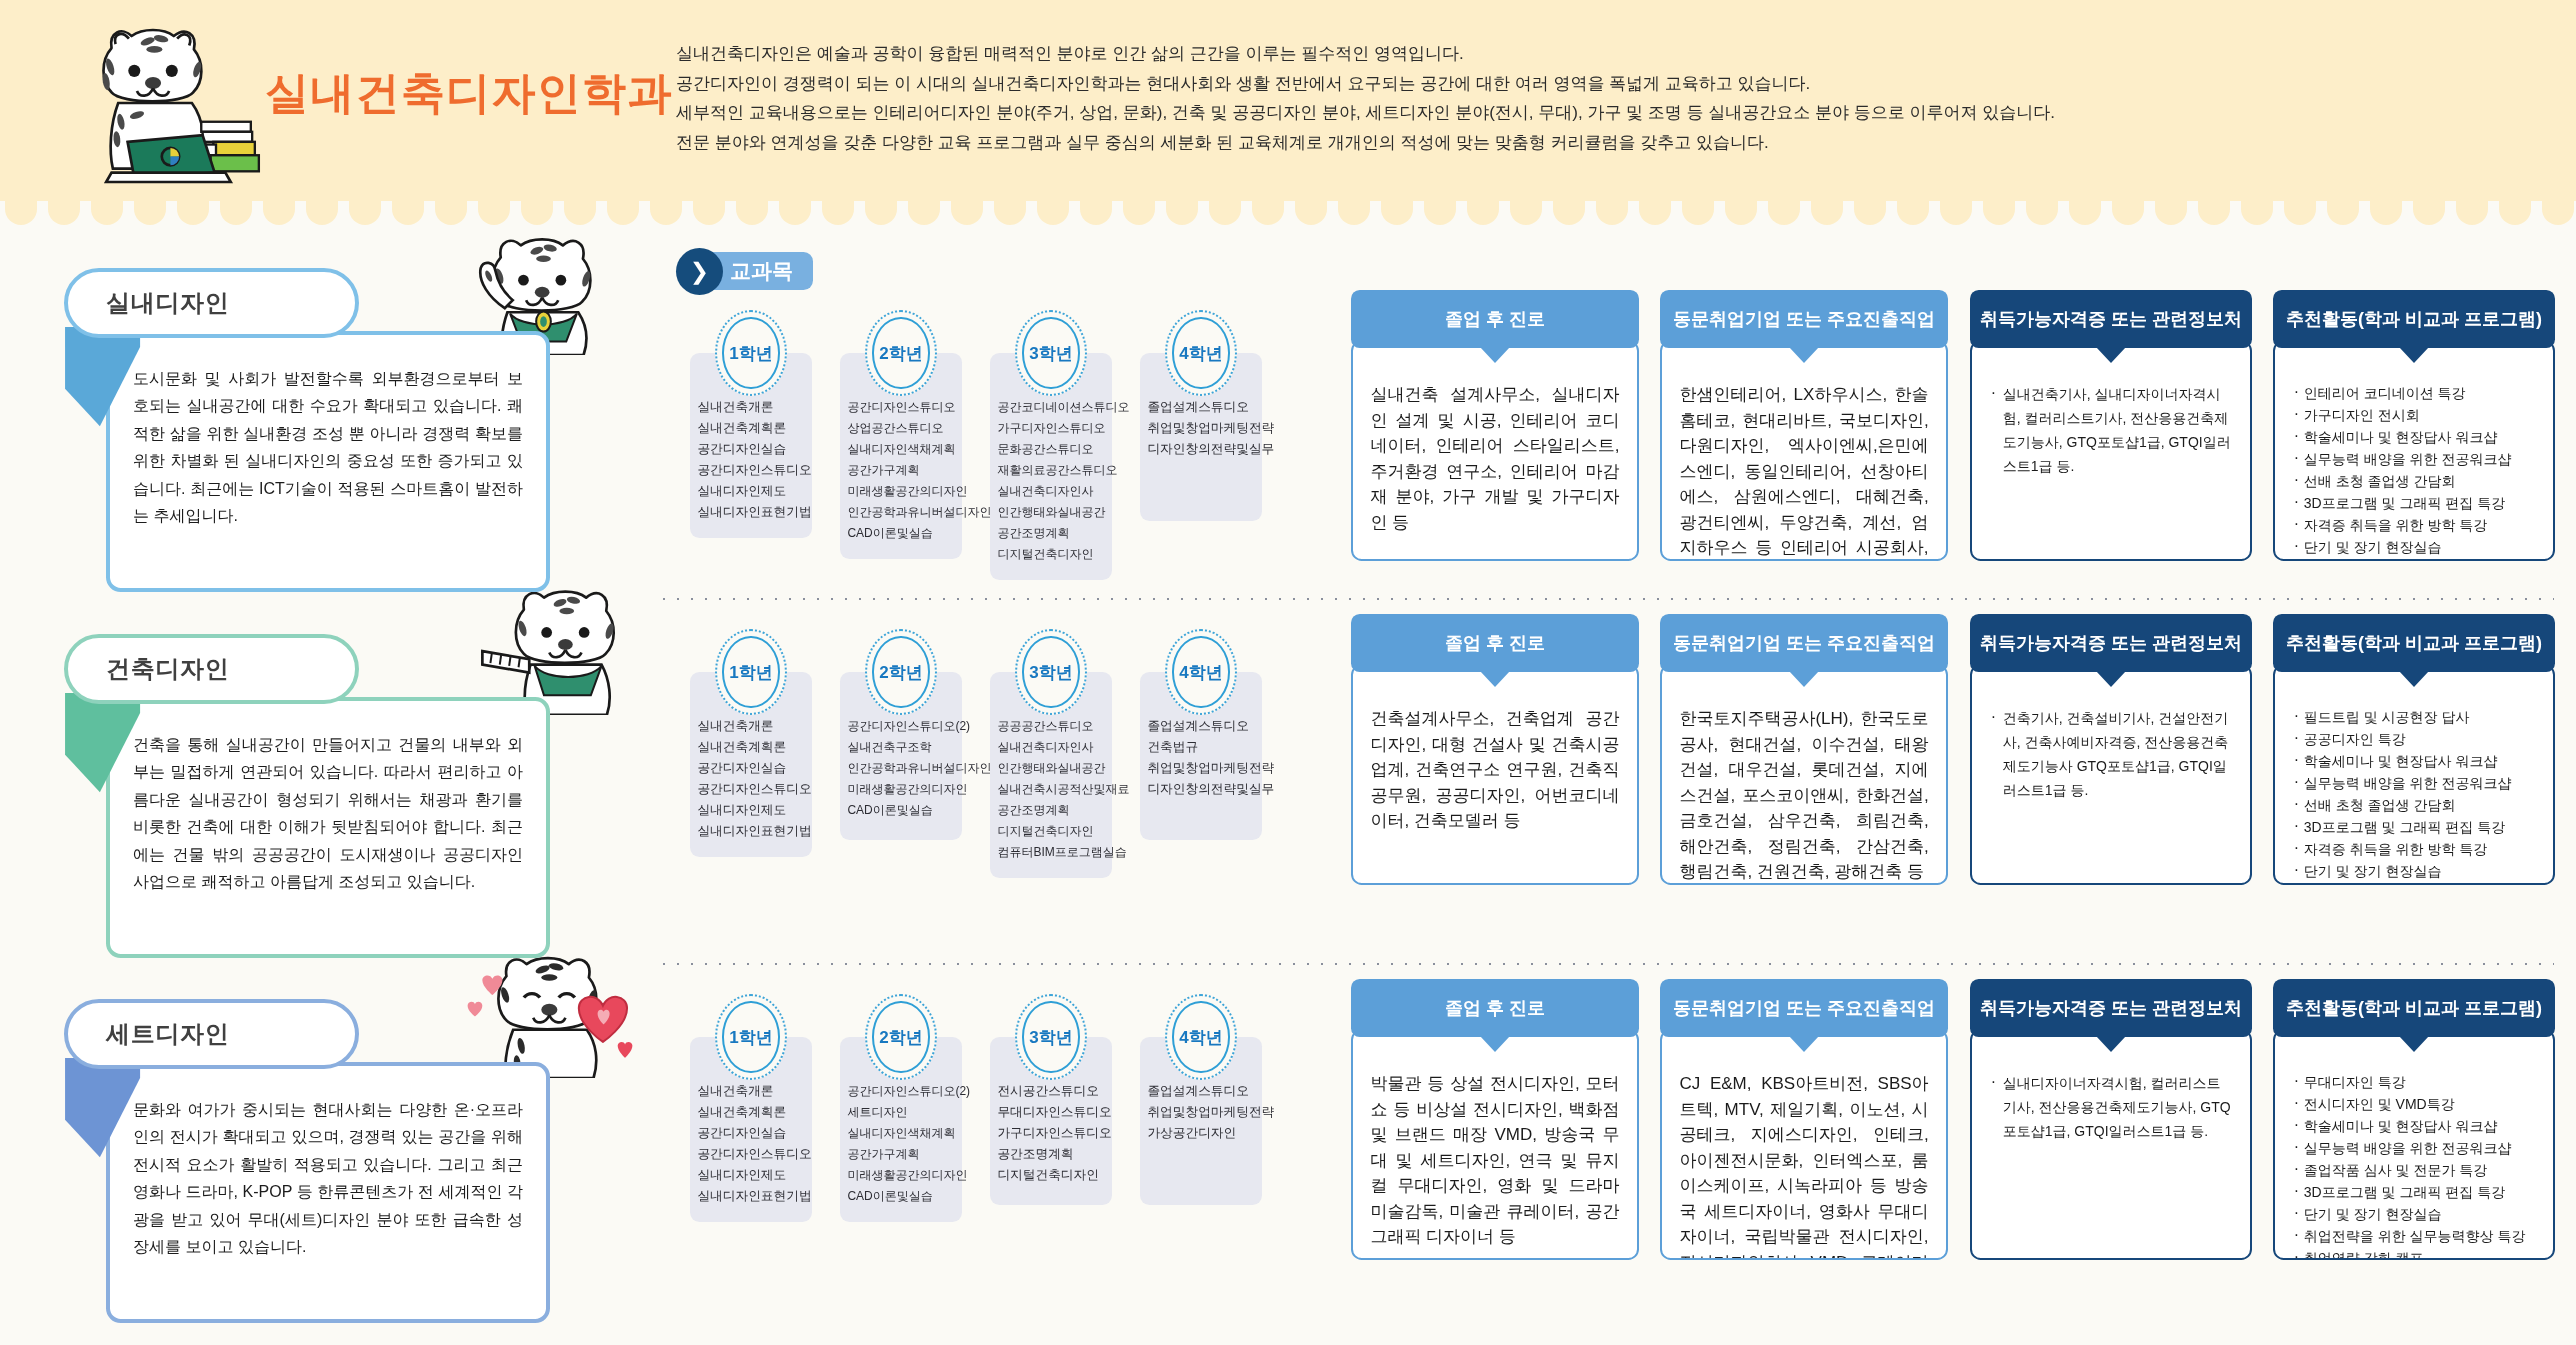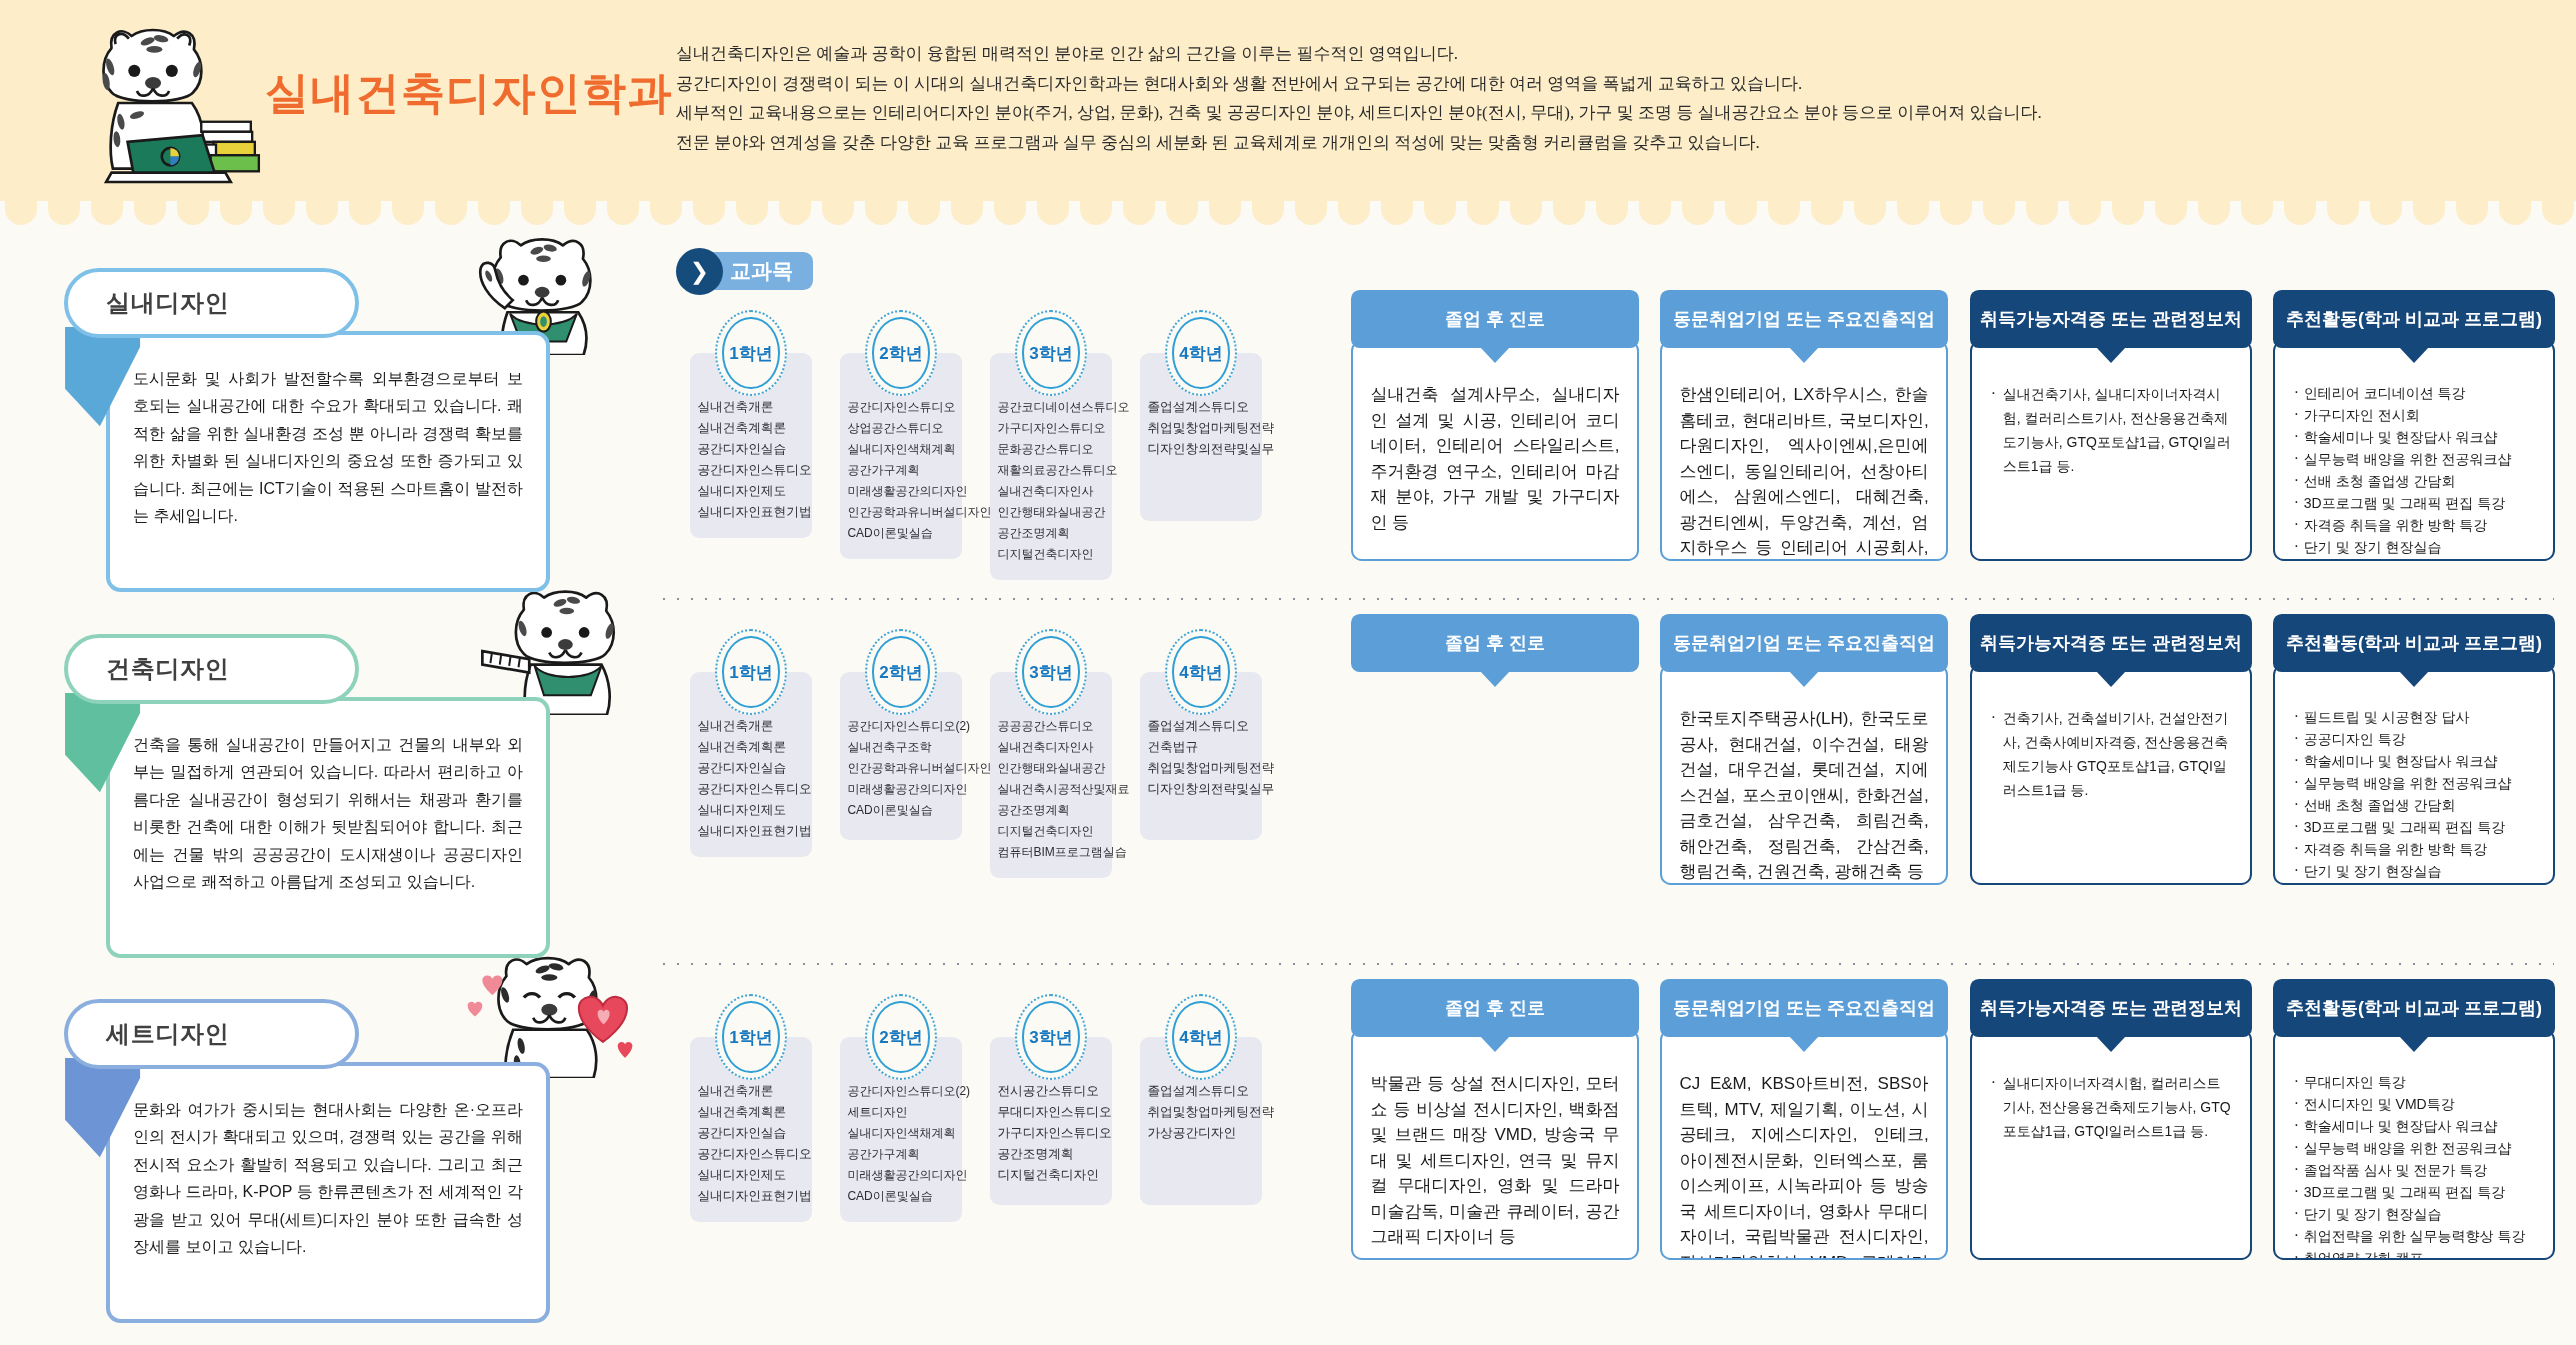--- a/index.html
+++ b/index.html
@@ -32,21 +32,21 @@
   .header-title {
     position:absolute; left:265px; top:64px;
     font-size:44px; font-weight:bold; color:#ef6c2e;
     letter-spacing:1.3px;
     font-family:Liberation Serif, serif;
   }
   .header-desc {
     position:absolute; left:676px; top:39px; width:1810px;
     color:#2b2b2b; font-size:17px; line-height:29.5px;
   }
-  .header-desc p { white-space:nowrap;font-family:Liberation Serif, serif; }
+  .header-desc p { white-space:nowrap; }
 
   
   .row { position:absolute; left:0; width:2576px; }
   #row0 { top:231px; height:365px; }
   #row1 { top:597px; height:365px; }
   #row2 { top:962px; height:375px; }
 
   .divider {
     position:absolute; left:657px; width:1897px; height:4px; top:0;
     background-image: radial-gradient(circle, #8a8f9c 1.1px, rgba(0,0,0,0) 1.3px);
@@ -536,20 +536,23 @@
         <ul class="ybox ">
           <li>졸업설계스튜디오</li>
           <li>건축법규</li>
           <li>취업및창업마케팅전략</li>
           <li>디자인창의전략및실무</li>
         </ul>
       </div>
     </div>
   <div class="panel light pa" style="top:17.4px">
     <div class="p-head">졸업 후 진로</div>
+    <div class="p-body">
+      <p class="para">건축설계사무소, 건축업계 공간디자인, 대형 건설사 및 건축시공 업계, 건축연구소 연구원, 건축직 공무원, 공공디자인, 어번코디네이터, 건축모델러 등</p>
+    </div>
   </div>
 
   <div class="panel light pb" style="top:17.4px">
     <div class="p-head">동문취업기업 또는 주요진출직업</div>
     <div class="p-body">
       <p class="para">한국토지주택공사(LH), 한국도로공사, 현대건설, 이수건설, 태왕건설, 대우건설, 롯데건설, 지에스건설, 포스코이앤씨, 한화건설, 금호건설, 삼우건축, 희림건축, 해안건축, 정림건축, 간삼건축, 행림건축, 건원건축, 광해건축 등</p>
     </div>
   </div>
 
   <div class="panel dark pc" style="top:17.4px">

